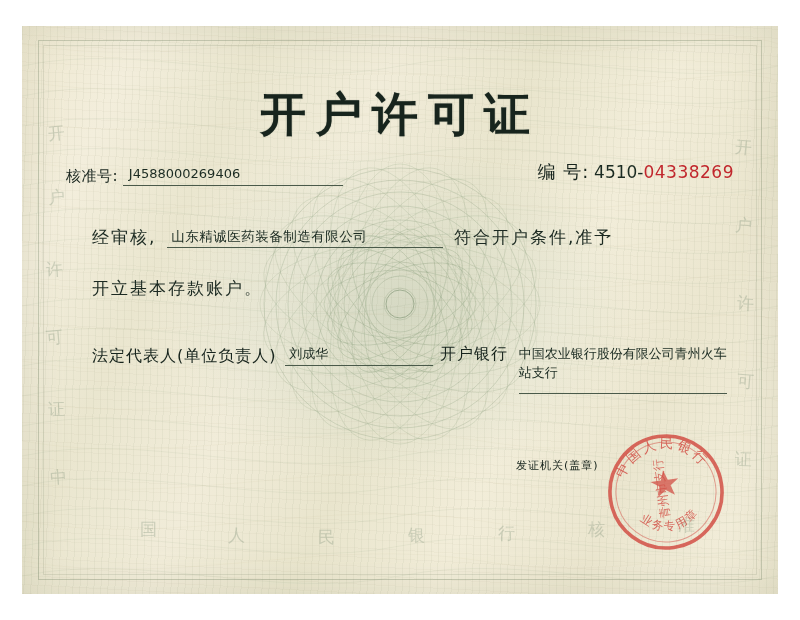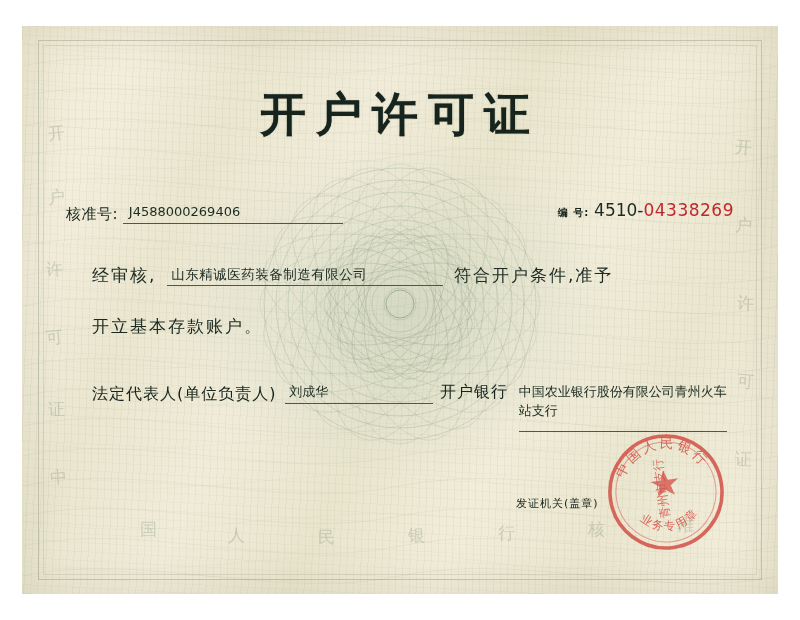--- a/index.html
+++ b/index.html
@@ -112,21 +112,20 @@
     letter-spacing: 10px;
     color: #17241d;
     text-shadow: 0 0 1px rgba(30,45,35,0.5);
   }
 
   .row {
     position: absolute;
     font-size: 15px;
     line-height: 20px;
     white-space: nowrap;
-    margin-top: 38px;
   }
 
   .label {
     font-size: 15px;
     color: #17241d;
     letter-spacing: 1px;
   }
 
   .value-line {
     display: inline-block;
@@ -138,21 +137,21 @@
     vertical-align: bottom;
   }
 
   
   #row-approval { left: 44px; top: 138px; }
   #approval-label { letter-spacing: .5px; }
   #approval-value { min-width: 210px; text-align: left; padding-left: 6px; }
 
   
   #row-serial { right: 44px; top: 136px; text-align: right; }
-  #serial-label { font-size: 10px; letter-spacing: 1px; font-weight: bold; }
+  #serial-label { font-size: 18px; letter-spacing: 1px; }
   #serial-prefix { font-size: 17px; color: #1b2b22; }
   #serial-dash { font-size: 17px; color: #1b2b22; }
   #serial-red {
     font-size: 17px;
     color: #c1272d;
     letter-spacing: .5px;
     font-family: "DejaVu Sans", sans-serif;
   }
 
   

